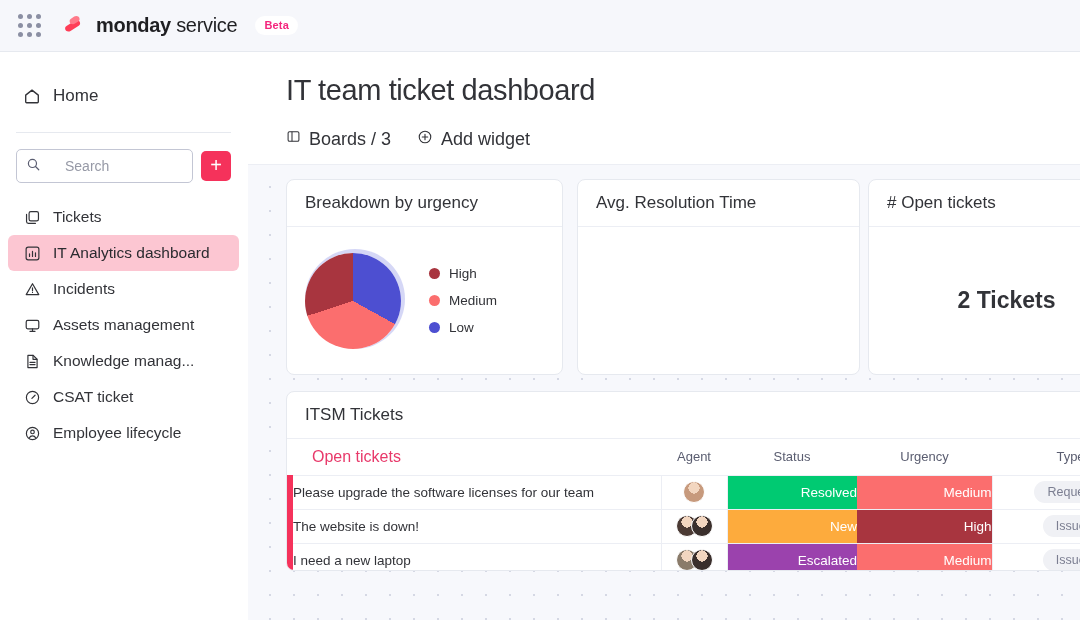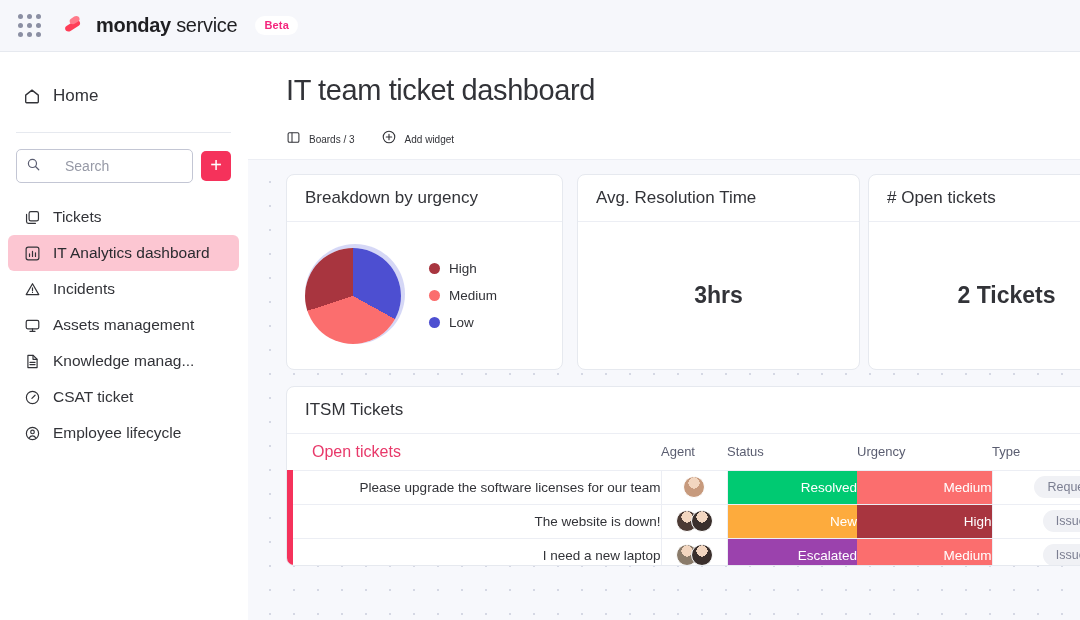--- a/index.html
+++ b/index.html
@@ -58,21 +58,21 @@
 
   .nav-list { padding-top: 2px; }
   .nav-row.active { background: #fcc6d2; }
   .nav-row.active .lbl { color: #2b2b30; }
 
   
   .main { flex: 1; min-width: 0; display: flex; flex-direction: column; background: #fff; }
   .page-head { padding: 22px 0 0 38px; }
   .page-title { font-size: 29px; font-weight: 400; color: #323338; letter-spacing: -0.4px; }
   .page-tools { display: flex; align-items: center; gap: 26px; margin-top: 22px; padding-bottom: 14px; }
-  .tool { display: flex; align-items: flex-end; gap: 8px; font-size: 10px; color: #323338; cursor: pointer; }
+  .tool { display: flex; align-items: flex-start; gap: 8px; font-size: 18px; color: #323338; cursor: pointer; }
   .tool .ico { display: flex; align-items: center; }
 
   .canvas { flex: 1; min-height: 0; position: relative;
             background-color: #f7f8fc;
             background-image: radial-gradient(#d5d8e4 1px, transparent 1.2px);
             background-size: 24px 24px; background-position: 10px 10px;
             border-top: 1px solid #eceef4;
             padding: 14px 0 0 38px; overflow: hidden; }
 
   .widget { background: #fff; border: 1px solid #e6e9ef; border-radius: 8px; overflow: hidden; position: absolute; }
@@ -94,26 +94,26 @@
   #w-res { left: 329px; top: 14px; width: 283px; height: 196px; }
   #w-open { left: 620px; top: 14px; width: 277px; height: 196px; }
   .stat-body { height: calc(100% - 47px); display: flex; align-items: center; justify-content: center; }
   .stat-value { font-size: 23px; font-weight: 700; color: #323338; }
 
   
   #w-table { left: 38px; top: 226px; width: 859px; height: 180px; }
   .table-head-title { font-size: 17px; }
   .tbl { width: 100%; border-collapse: collapse; table-layout: fixed; }
   .tbl th { font-size: 13px; font-weight: 400; color: #5a5d70; height: 36px; vertical-align: middle;
-            text-align: left; padding: 0; }
+            text-align: center; padding: 0; }
   .tbl th.group { text-align: left; color: #e8396a; font-size: 16px; font-weight: 400; padding-left: 22px; }
   .tbl td { height: 34px; padding: 0; border-top: 1px solid #eceef4; font-size: 13.5px; vertical-align: middle; }
   .tbl tr:first-child td { border-top: 1px solid #eceef4; }
   .cell-title { padding-left: 22px; color: #323338; position: relative; white-space: nowrap;
-                border-left: 6px solid #f5325b; background: #fff; text-align: right; }
+                border-left: 6px solid #f5325b; background: #fff; }
   .cell-agent { text-align: center; border-left: 1px solid #eceef4; border-right: 1px solid #eceef4; }
   .avatars { display: flex; justify-content: center; align-items: center; }
   .avatar { width: 22px; height: 22px; border-radius: 50%; border: 1.5px solid #fff; overflow: hidden;
             display: inline-block; }
   .avatar + .avatar { margin-left: -7px; }
   .chip-cell { text-align: right; color: #fff; font-size: 13px; }
   .type-cell { text-align: center; border-left: 1px solid #eceef4; }
   .type-chip { display: inline-block; background: #f0f1f5; color: #7b7e91; font-size: 12.5px;
                border-radius: 12px; padding: 4px 13px; }
 </style>
@@ -297,23 +297,20 @@
                   <span class="legend-dot" style="background: rgb(77, 79, 209);"></span>
                   <span class="legend-label">Low</span>
                 </div>
               </div>
           </div>
         </div>
 
         <div class="widget" id="w-res">
           <div class="widget-head">
             <span class="widget-title">Avg. Resolution Time</span>
-          </div>
-          <div class="stat-body">
-            <span class="stat-value">3hrs</span>
           </div>
         </div>
 
         <div class="widget" id="w-open">
           <div class="widget-head">
             <span class="widget-title"># Open tickets</span>
           </div>
           <div class="stat-body">
             <span class="stat-value">2 Tickets</span>
           </div>

